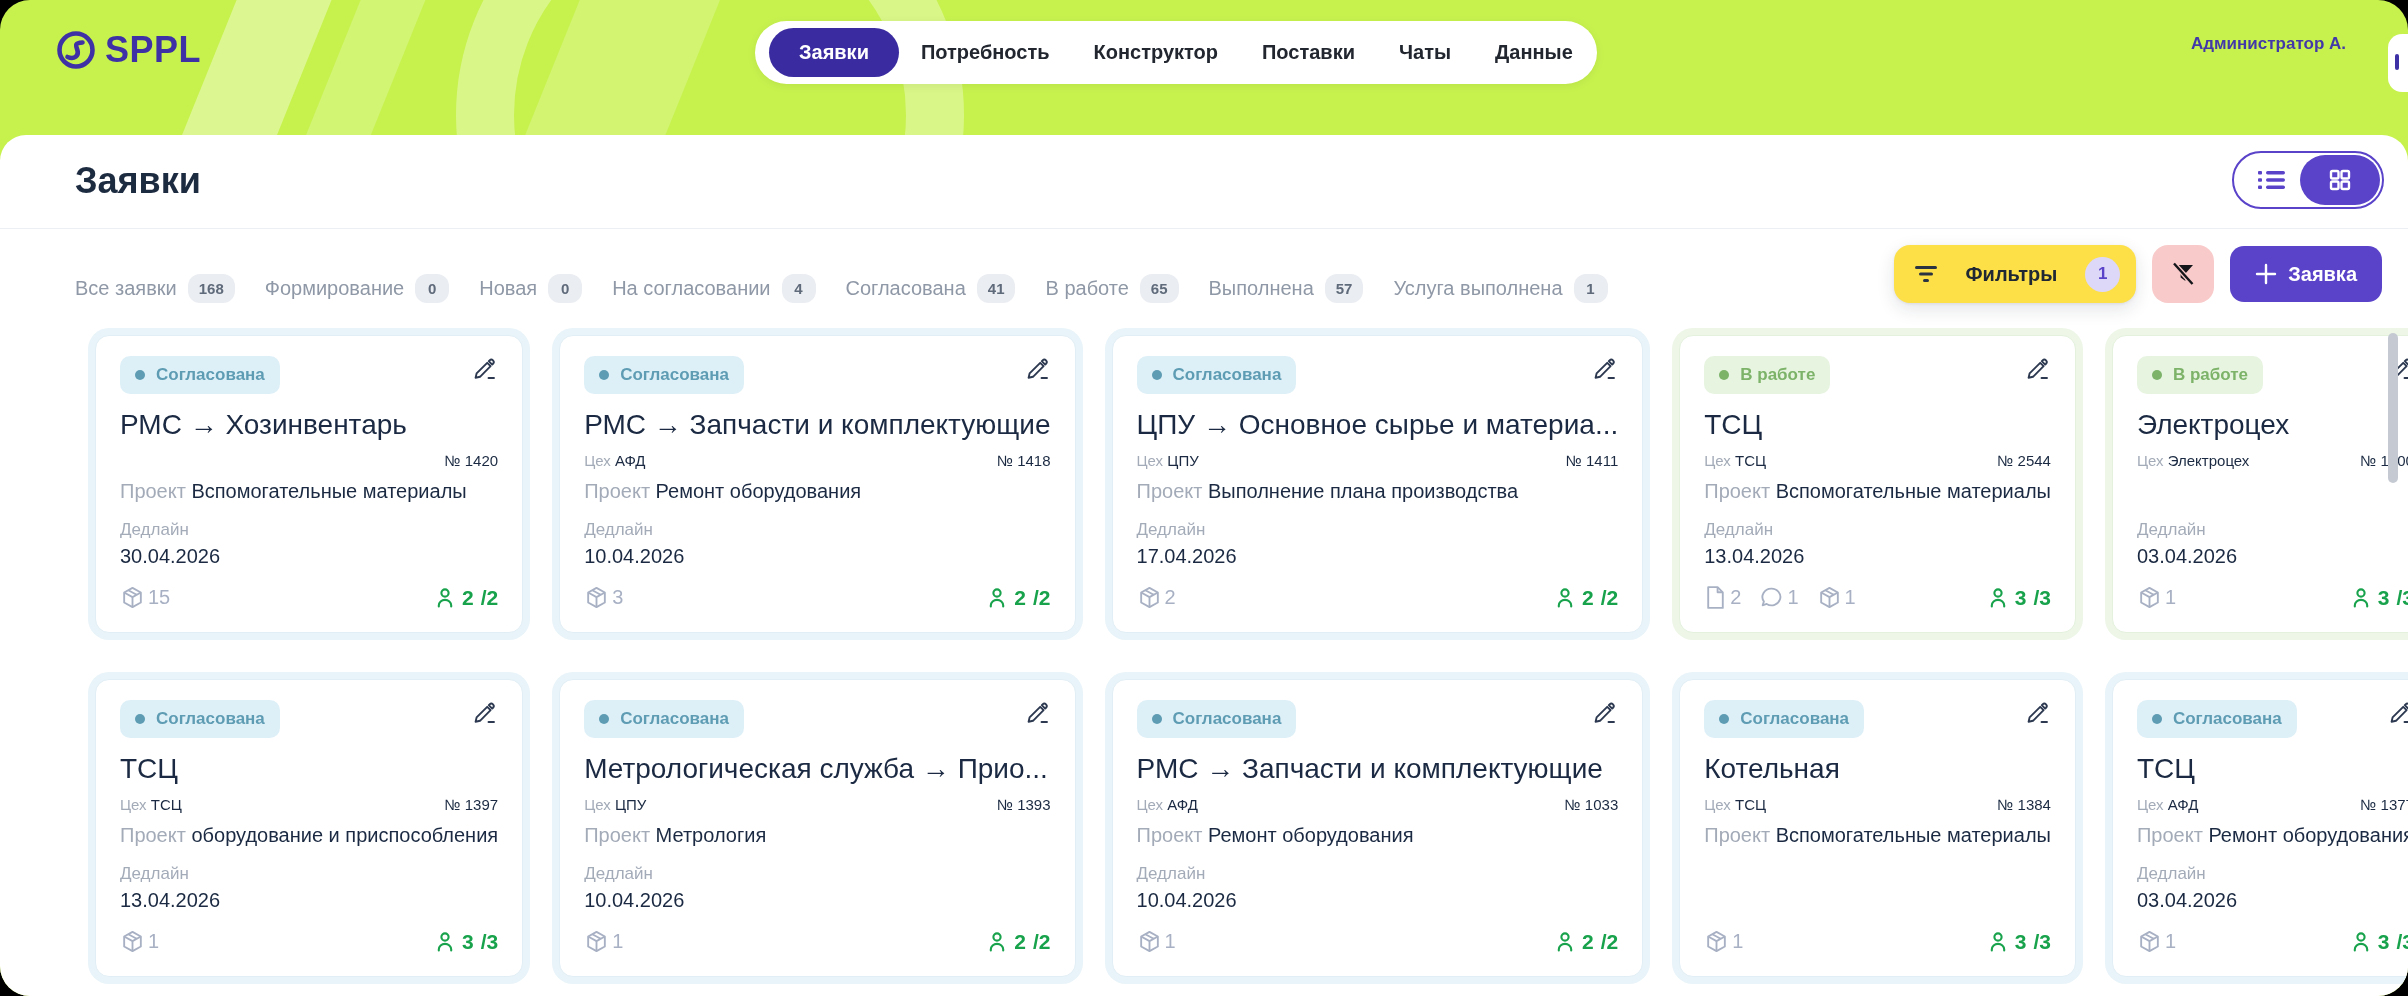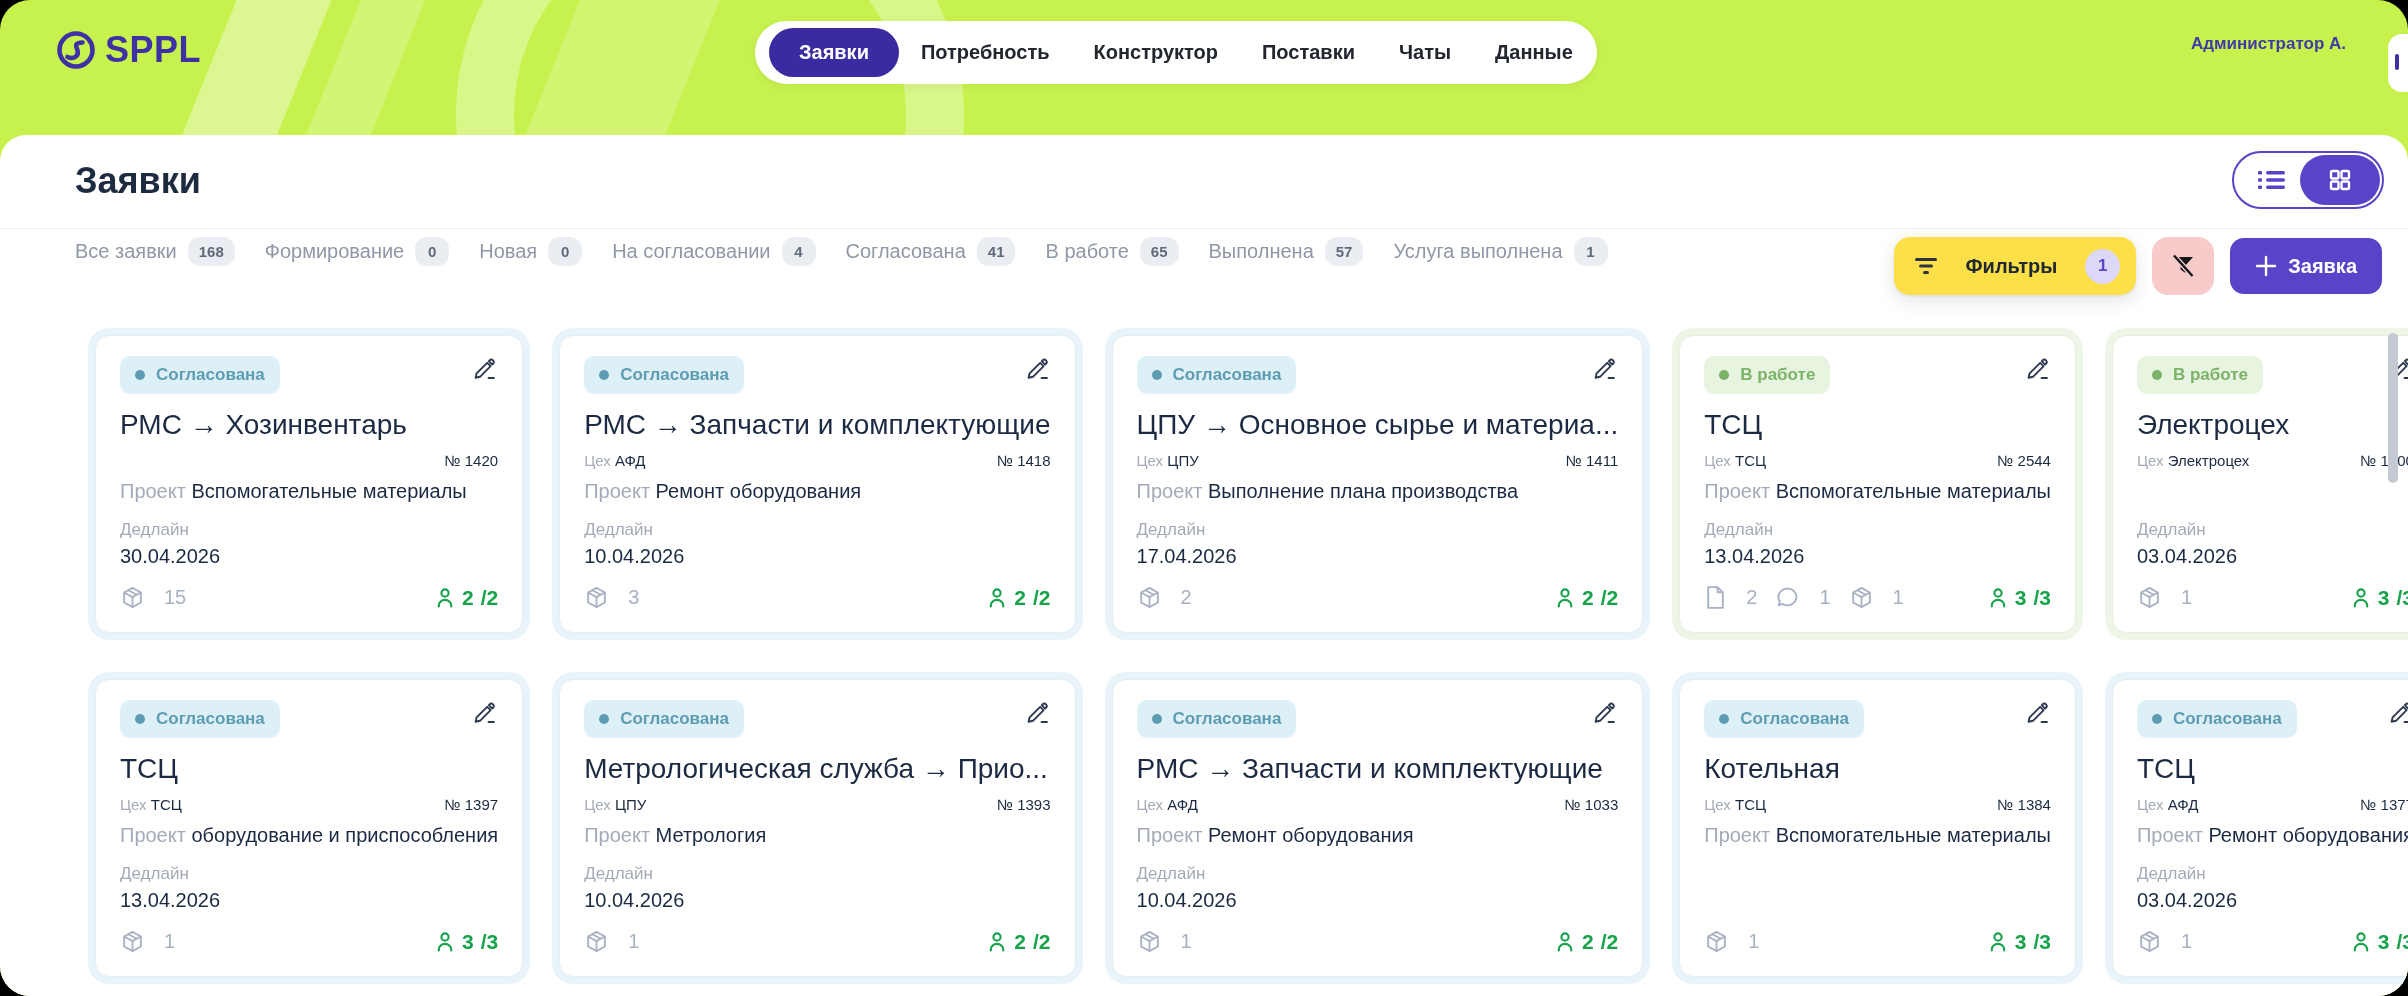--- a/index.html
+++ b/index.html
@@ -29,21 +29,21 @@
   .page-title { position:absolute; left:75px; top:25px; font-size:36px; font-weight:700; color:#1d2b40; }
   .view-toggle { position:absolute; right:24px; top:16px; width:152px; height:58px; background:#fff;
                  border:2.5px solid #5a43c9; border-radius:30px; display:flex; align-items:center;
                  justify-content:space-between; padding-left:24px; cursor:pointer; }
   .toggle-active { width:80px; height:50px; margin:2px; border-radius:26px; background:#5a43c9;
                    display:grid; place-items:center; }
   .divider { position:absolute; left:0; right:0; top:93px; height:1px; background:#eceff3; }
 
   
   .filter-row { position:absolute; left:75px; right:26px; top:102px; height:66px;
-                display:flex; align-items:flex-start; }
+                display:flex; align-items:flex-end; }
   .ftabs { display:flex; align-items:center; gap:30px; }
   .ftab { display:flex; align-items:center; gap:11px; font-size:20px; font-weight:500;
           color:#8f98a6; cursor:pointer; white-space:nowrap; }
   .fbadge { background:#eaedf2; color:#5f6a7a; border-radius:12px; padding:6px 11px; font-size:15px;
             font-weight:700; min-width:34px; text-align:center; }
   .actions { margin-left:auto; display:flex; align-items:center; gap:16px; }
   .btn-filters { height:58px; background:#fde047; border-radius:16px; display:flex; align-items:center;
                  gap:28px; padding:0 16px 0 20px; font-size:20px; font-weight:600; color:#202834;
                  box-shadow:0 6px 18px rgba(25,35,60,.12), 0 1px 3px rgba(25,35,60,.08); cursor:pointer; }
   .badge-count { width:35px; height:35px; border-radius:50%; background:#ddd7f8; color:#5a43c9;
@@ -72,21 +72,21 @@
               margin-bottom:11px; gap:8px; }
   .lbl { color:#a3abb8; }
   .val { color:#1b2a42; font-weight:500; }
   .num { color:#1b2a42; font-weight:500; white-space:nowrap; margin-left:auto; }
   .project-row { font-size:20px; color:#1b2a42; font-weight:500; white-space:nowrap; overflow:hidden; }
   .card-bottom { margin-top:auto; }
   .dl-label { font-size:17px; color:#a3abb8; margin-bottom:5px; }
   .dl-date { font-size:20px; color:#1b2a42; font-weight:500; }
   .card-footer { display:flex; align-items:center; margin-top:17px; }
   .f-icons { display:flex; align-items:center; gap:18px; }
-  .f-item { display:flex; align-items:center; gap:19px; color:#a8b1c4; font-size:20px; font-weight:500; }
+  .f-item { display:flex; align-items:center; gap:3px; color:#a8b1c4; font-size:20px; font-weight:500; }
   .people { margin-left:auto; display:flex; align-items:center; gap:5px; color:#17a24b;
             font-size:21px; font-weight:600; }
   .people .total { margin-left:2px; }
   .scroll-thumb { position:absolute; right:10px; top:198px; width:10px; height:150px;
                   border-radius:6px; background:#c5cad2; }
   svg { display:block; }
 </style>
 </head>
 <body>
 

